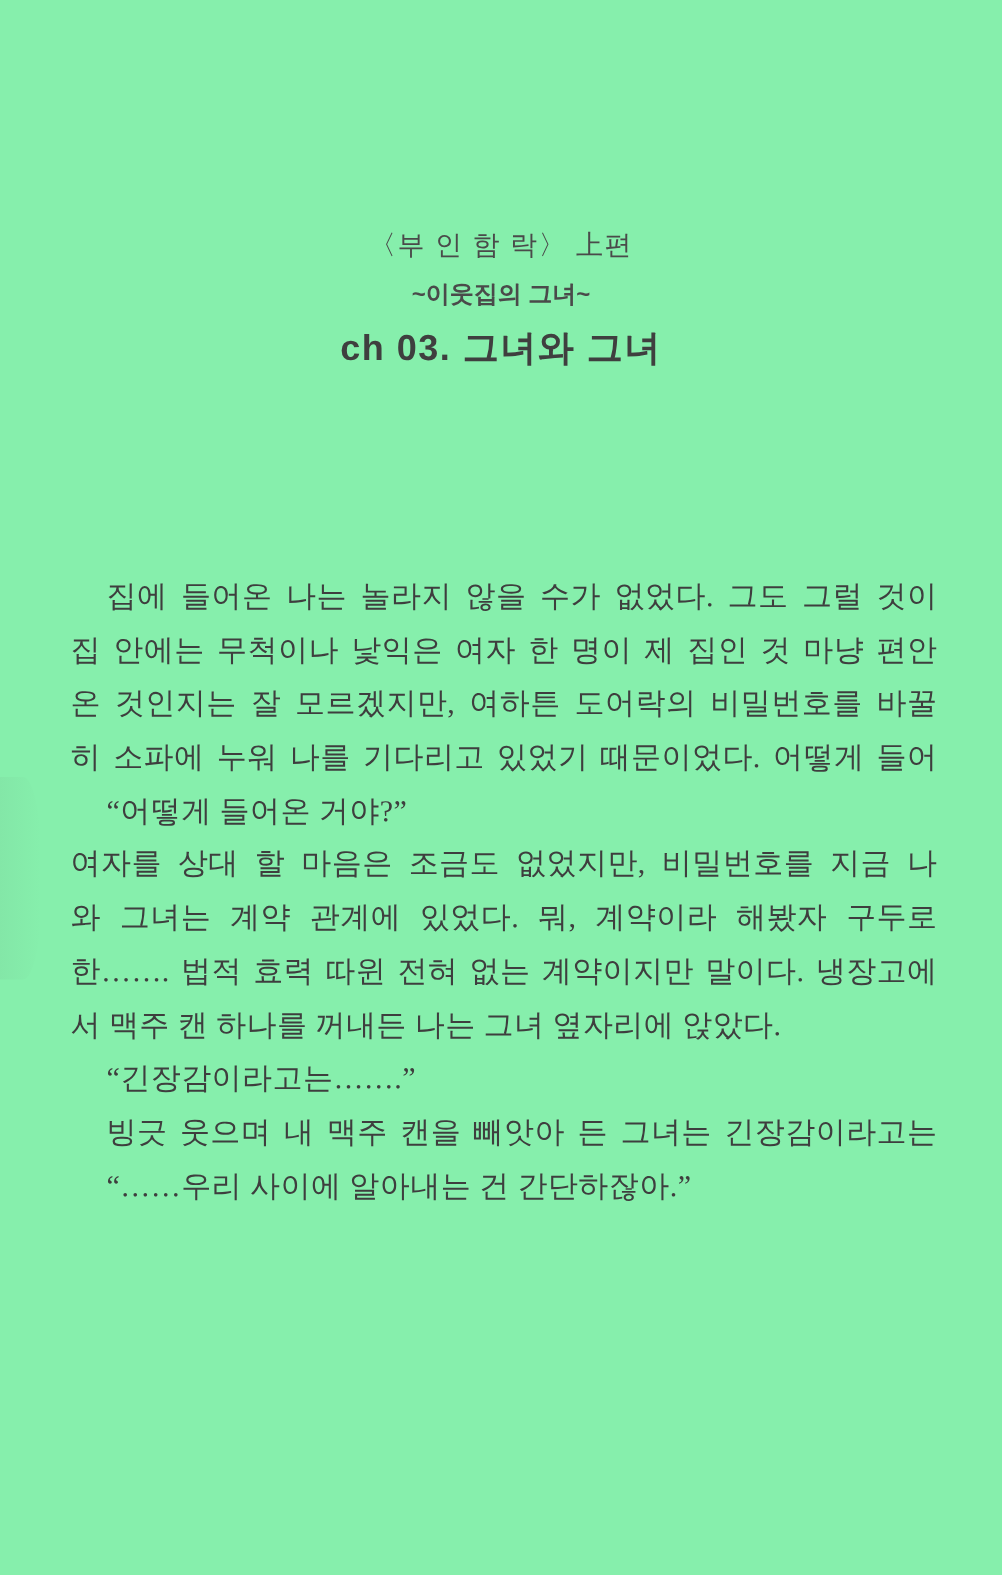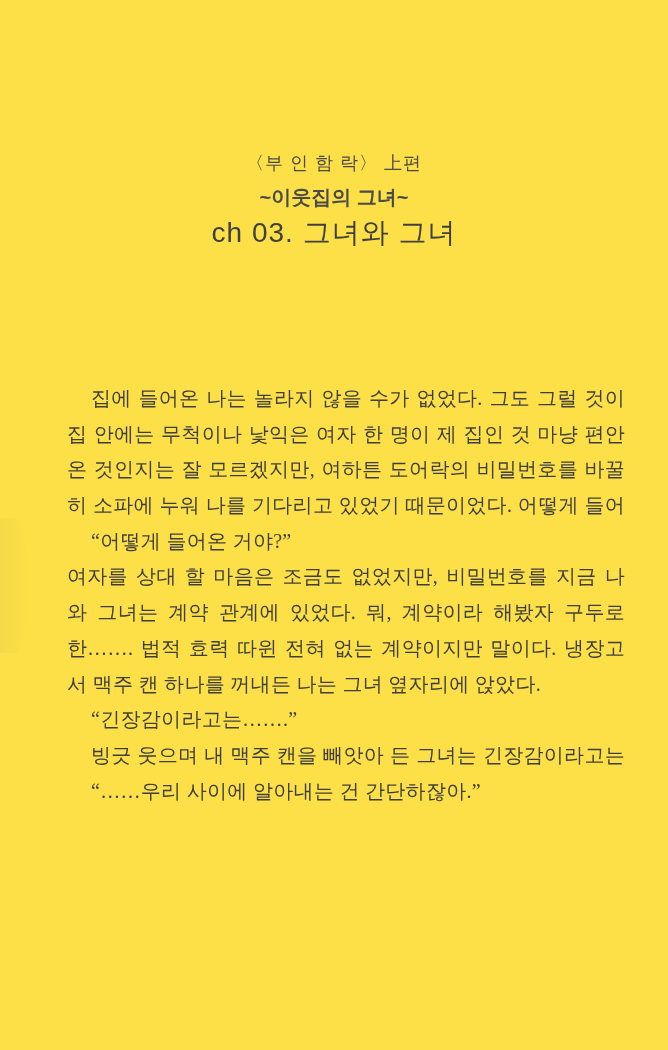--- a/index.html
+++ b/index.html
@@ -1,20 +1,20 @@
 <!DOCTYPE html>
 <html><head>
 <meta charset="utf-8">
 <style>
   html, body { margin: 0; padding: 0; background: #e8e8e8; }
   .page {
     position: relative;
     width: 668px;
     height: 1050px;
-    background: #fde047;
+    background: #86efac;
     overflow: hidden;
     font-family: "Liberation Serif", "DejaVu Serif", serif;
   }
   .scan-artifact {
     position: absolute;
     left: 0;
     top: 518px;
     width: 28px;
     height: 135px;
     background: linear-gradient(to right, rgba(80,80,80,0.05), rgba(80,80,80,0));
@@ -29,46 +29,45 @@
     color: #4a4a4a;
     font-family: "Liberation Sans", "DejaVu Sans", sans-serif;
   }
   .series-title {
     font-size: 18px;
     line-height: 34px;
     letter-spacing: 1px;
     font-weight: 500;
   }
   .series-subtitle {
-    font-size: 20px;
+    font-size: 16px;
     line-height: 34px;
     font-weight: 600;
   }
   .chapter-title {
-    font-size: 28px;
+    font-size: 24px;
     line-height: 38px;
-    font-weight: 400;
+    font-weight: 700;
     color: #3f3f3f;
     letter-spacing: 1px;
   }
   .body-text {
     position: absolute;
     top: 381px;
     left: 47px;
     width: 578px;
     font-size: 20px;
     color: #3e3e3e;
   }
   .line {
     height: 35.7px;
     line-height: 35.7px;
     overflow: hidden;
     text-align: justify;
     letter-spacing: 0.3px;
-    margin-left: 20px;
   }
   .line.j { text-align-last: justify; }
   .line.in { padding-left: 24px; }
   .page-footer {
     position: absolute;
     top: 957px;
     right: 83px;
     font-size: 16px;
     line-height: 24px;
     color: #4c4c4c;

